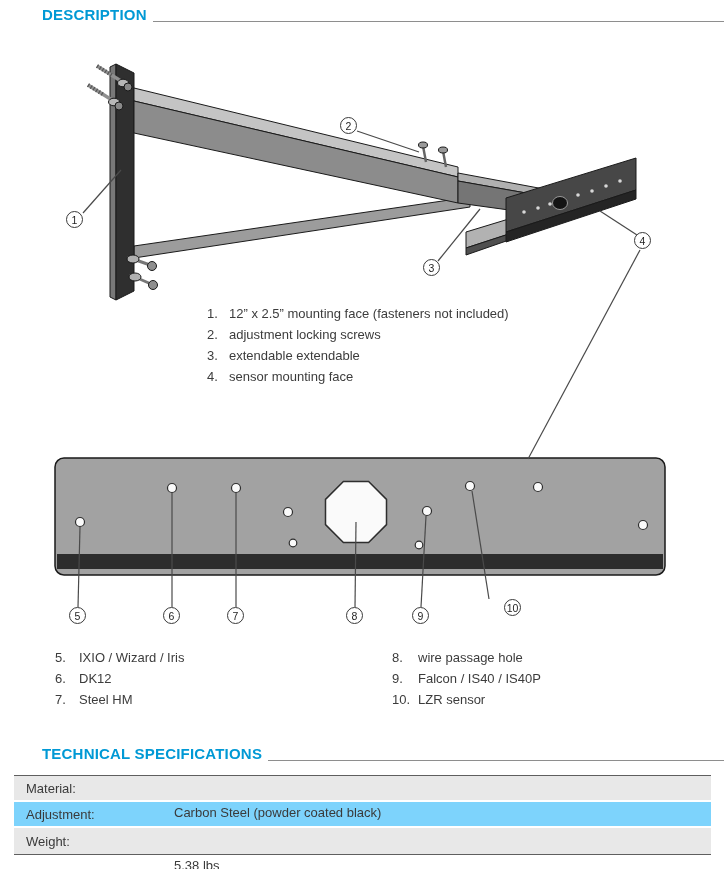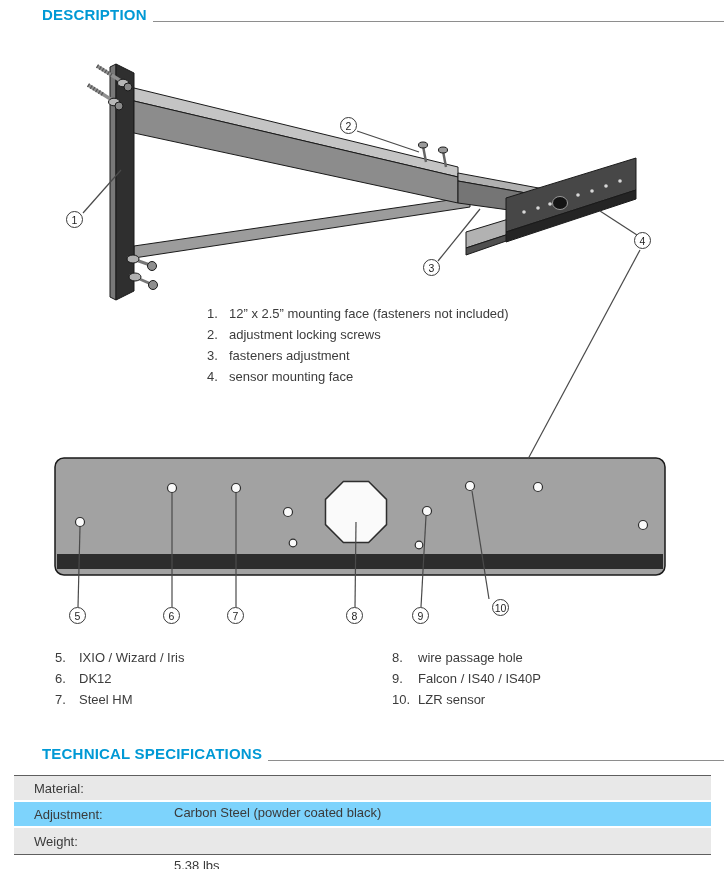--- a/index.html
+++ b/index.html
@@ -71,21 +71,21 @@
   }
   .spec-row {
     display: flex;
     height: 26px;
     align-items: center;
     background: #e8e8e8;
     border-bottom: 2px solid #ffffff;
   }
   .spec-row:last-child { border-bottom: none; }
   .spec-row.alt { background: #7dd3fc; }
-  .spec-label { width: 160px; padding-left: 20px; flex: 0 0 auto; }
+  .spec-label { width: 160px; padding-left: 12px; flex: 0 0 auto; }
   .spec-value { flex: 1; margin-top: 48px; }
 </style>
 </head>
 <body>
 
 <div id="page">
 
   <div class="heading" style="top:6px;">
     <span class="heading-text">DESCRIPTION</span>
     <span class="heading-rule"></span>
@@ -185,34 +185,34 @@
 
   <div class="callout" style="left:66px;  top:211px;">1</div>
   <div class="callout" style="left:340px; top:117px;">2</div>
   <div class="callout" style="left:423px; top:259px;">3</div>
   <div class="callout" style="left:634px; top:232px;">4</div>
   <div class="callout" style="left:69px;  top:607px;">5</div>
   <div class="callout" style="left:163px; top:607px;">6</div>
   <div class="callout" style="left:227px; top:607px;">7</div>
   <div class="callout" style="left:346px; top:607px;">8</div>
   <div class="callout" style="left:412px; top:607px;">9</div>
-  <div class="callout" style="left:492px; top:599px;">10</div>
+  <div class="callout" style="left:504px; top:599px;">10</div>
 
   <div class="list" style="left:207px; top:303px;">
     <div class="li">
       <span class="num">1.</span>
       <span class="lbl">12” x 2.5” mounting face (fasteners not included)</span>
     </div>
     <div class="li">
       <span class="num">2.</span>
       <span class="lbl">adjustment locking screws</span>
     </div>
     <div class="li">
       <span class="num">3.</span>
-      <span class="lbl">fasteners adjustment</span>
+      <span class="lbl">extendable extendable</span>
     </div>
     <div class="li">
       <span class="num">4.</span>
       <span class="lbl">sensor mounting face</span>
     </div>
   </div>
 
   <div class="list legend-left" style="left:55px; top:647px;">
     <div class="li">
       <span class="num">5.</span>

